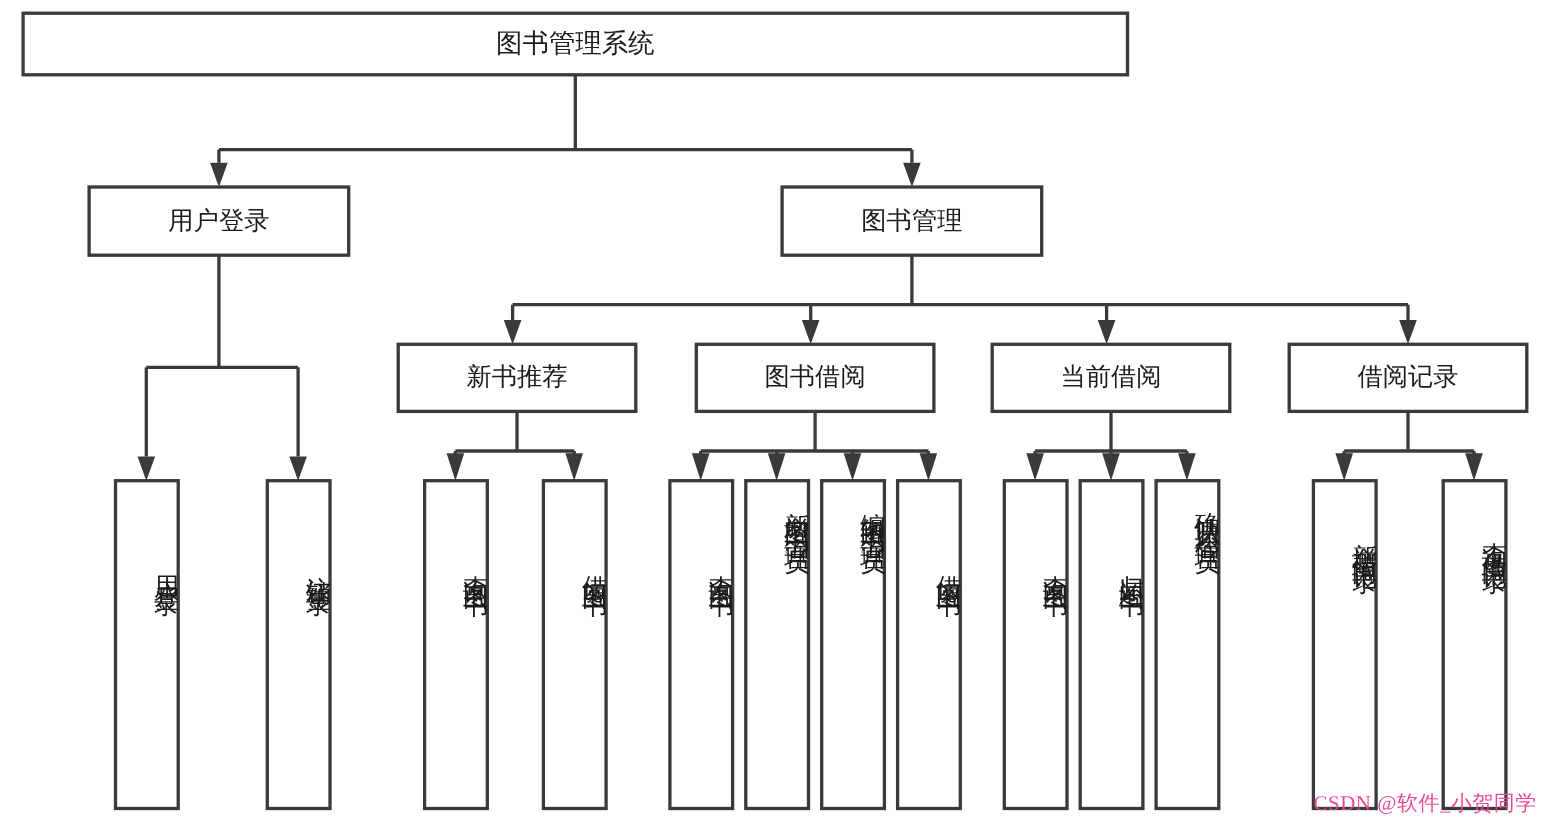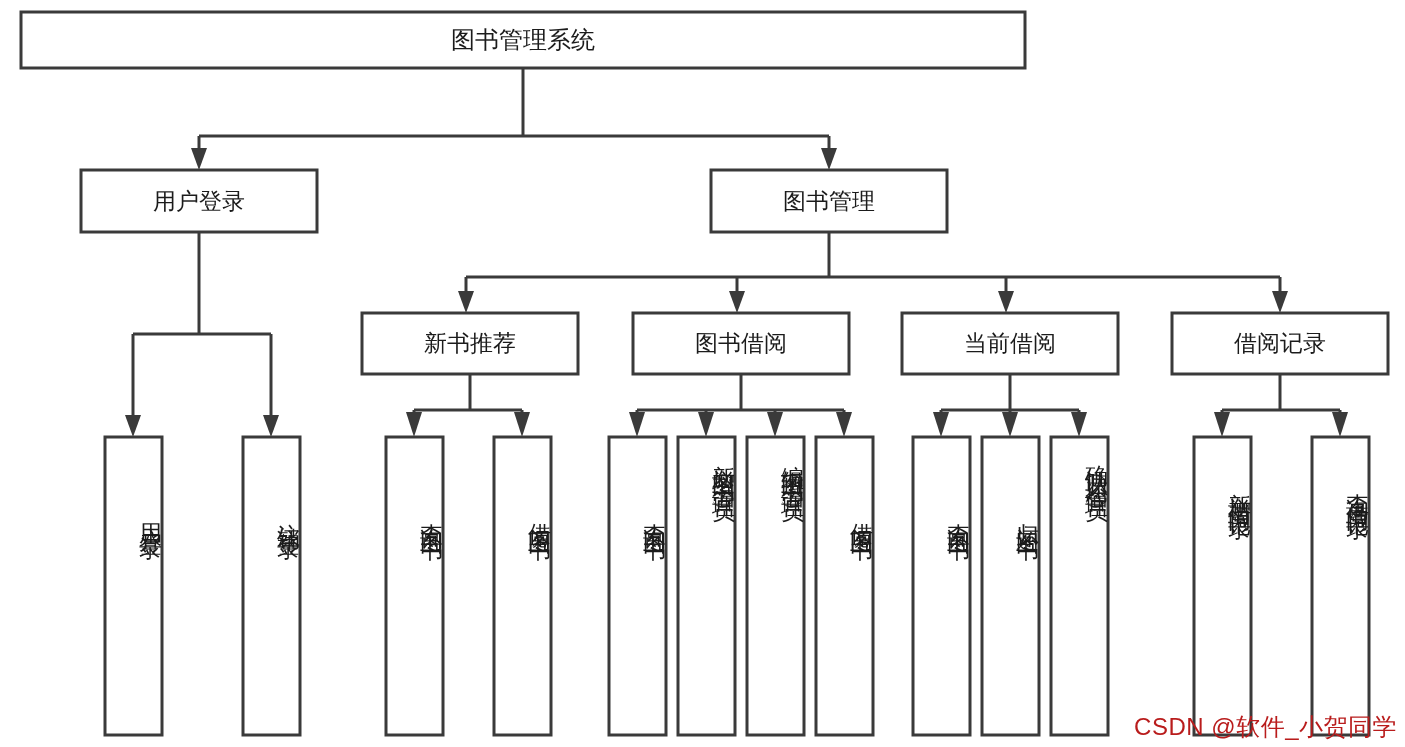--- a/index.html
+++ b/index.html
@@ -70,23 +70,23 @@
     line-height: 1;
     letter-spacing: 5px;
     color: #1b1b1b;
     white-space: nowrap;
     text-align: left;
   }
   .watermark {
     position: absolute;
     right: 8px;
     bottom: 4px;
-    font-family: Liberation Sans, sans-serif;
-    font-size: 24px;
-    color: #b91c1c;
+    font-family: Liberation Serif, serif;
+    font-size: 19px;
+    color: #ec4899;
     letter-spacing: 0.5px;
     white-space: nowrap;
   }
 </style>
 </head>
 <body>
 
 <div id="diagram-root">
 
   <svg class="diagram-canvas" viewBox="0 0 1405 747" xmlns="http://www.w3.org/2000/svg">

